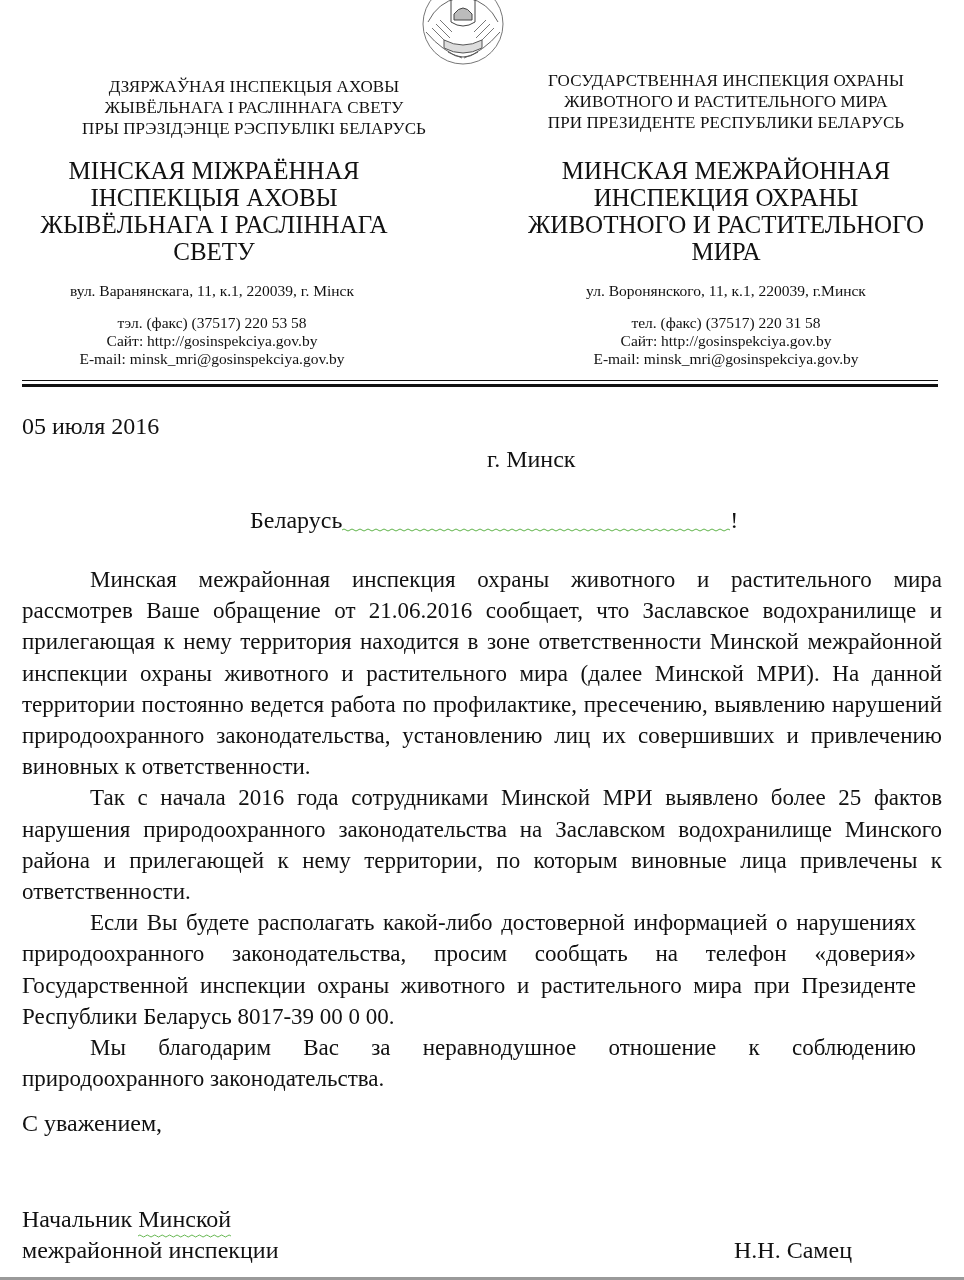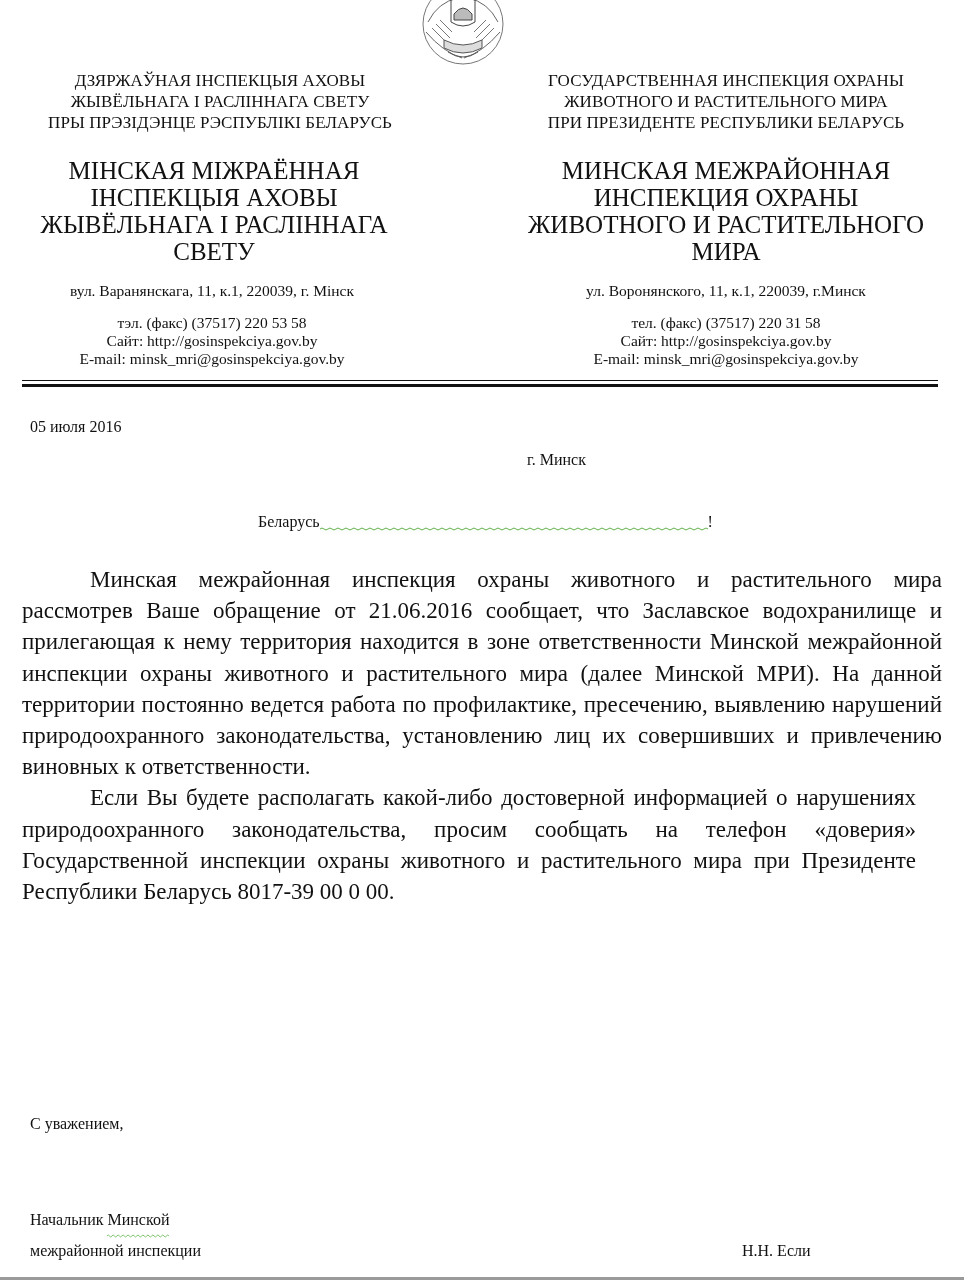--- a/index.html
+++ b/index.html
@@ -55,26 +55,25 @@
 
     
     .rule-thin {
       left: 22px; top: 380px; width: 916px; height: 1px; background: #111;
     }
     .rule-thick {
       left: 22px; top: 384px; width: 916px; height: 3px; background: #111;
     }
 
     .body-text {
-      font-size: 16px;
+      font-size: 24px;
       line-height: 31px;
-      margin-left: 8px;
     }
     .date { left: 22px; top: 411px; }
-    .city { left: 519px; top: 444px; }
+    .city { left: 487px; top: 444px; }
 
     .salutation {
       left: 250px; top: 505px;
       display: flex; align-items: baseline;
     }
     .blank {
       display: inline-block;
       width: 388px;
       height: 22px;
       position: relative;
@@ -120,21 +119,21 @@
       <path d="M14 36 L 28 50 M18 32 L 32 46 M22 28 L 34 40" stroke="#777"></path>
       <path d="M76 36 L 62 50 M72 32 L 58 46 M68 28 L 56 40" stroke="#777"></path>
       <path d="M33 8 L 33 30 Q 45 38 57 30 L 57 8" stroke="#444"></path>
       <path d="M36 22 Q 45 10 54 22 L 54 28 L 36 28 Z" fill="#bbb" stroke="#444"></path>
       <path d="M26 48 Q 45 58 64 48 L 64 56 Q 45 66 26 56 Z" fill="#ddd" stroke="#555"></path>
       <path d="M30 60 Q 45 70 60 60" stroke="#555"></path>
     </g>
   </svg>
 </div>
 
-<div class="abs hdr-col left" style="top:70px;">
+<div class="abs hdr-col left" style="top:76px;padding-left:34px;">
   <div class="org-small">Дзяржаўная інспекцыя аховы
 жывёльнага і раслiннага свету
 пры Прэзiдэнце Рэспублiкi Беларусь</div>
 </div>
 <div class="abs hdr-col left" style="top:157px; left:-6px; width:440px;">
   <div class="org-big">Мінская міжраённая
 інспекцыя аховы
 жывёльнага і раслiннага
 свету</div>
 </div>
@@ -178,25 +177,27 @@
   <span class="blank">
     <svg class="wavy" width="388" height="4" viewBox="0 0 388 4" preserveAspectRatio="none">
       <path d="M0 2 q2 -2 4 0 t4 0 t4 0 t4 0 t4 0 t4 0 t4 0 t4 0 t4 0 t4 0 t4 0 t4 0 t4 0 t4 0 t4 0 t4 0 t4 0 t4 0 t4 0 t4 0 t4 0 t4 0 t4 0 t4 0 t4 0 t4 0 t4 0 t4 0 t4 0 t4 0 t4 0 t4 0 t4 0 t4 0 t4 0 t4 0 t4 0 t4 0 t4 0 t4 0 t4 0 t4 0 t4 0 t4 0 t4 0 t4 0 t4 0 t4 0 t4 0 t4 0 t4 0 t4 0 t4 0 t4 0 t4 0 t4 0 t4 0 t4 0 t4 0 t4 0 t4 0 t4 0 t4 0 t4 0 t4 0 t4 0 t4 0 t4 0 t4 0 t4 0 t4 0 t4 0 t4 0 t4 0 t4 0 t4 0 t4 0 t4 0 t4 0 t4 0 t4 0 t4 0 t4 0 t4 0 t4 0 t4 0 t4 0 t4 0 t4 0 t4 0 t4 0 t4 0 t4 0 t4 0 t4 0 t4 0 t4 0 t4 0 t4 0" fill="none" stroke="#5fb34a" stroke-width="1"></path>
     </svg>
   </span>
   <span>!</span>
 </div>
 
 <div class="abs letter">
   <p class="p1">Минская межрайонная инспекция охраны животного и растительного мира  рассмотрев Ваше обращение от 21.06.2016 сообщает, что Заславское водохранилище и прилегающая к нему территория находится в зоне ответственности Минской межрайонной инспекции охраны животного и растительного мира (далее Минской МРИ). На данной территории постоянно ведется работа по профилактике, пресечению, выявлению нарушений природоохранного законодательства, установлению лиц их совершивших и привлечению виновных к ответственности.</p>
+  <p class="p2">Так с начала 2016 года сотрудниками Минской МРИ выявлено  более 25 фактов нарушения природоохранного законодательства на  Заславском водохранилище Минского района и прилегающей к нему территории, по которым виновные лица привлечены к ответственности.</p>
   <p class="p4">Если Вы будете располагать какой-либо достоверной информацией о нарушениях природоохранного законодательства, просим сообщать на телефон «доверия» Государственной инспекции охраны животного и растительного мира при Президенте Республики Беларусь 8017-39 00 0 00.</p>
+  <p class="p5">Мы благодарим Вас за неравнодушное отношение к соблюдению природоохранного законодательства.</p>
 </div>
 
 <div class="abs body-text closing">С уважением,</div>
 <div class="abs body-text sig1">
   <span>Начальник </span><span class="wavy-word"><span>Минской</span><svg class="wavy" width="100%" height="4" viewBox="0 0 100 4" preserveAspectRatio="none" style="position:absolute;left:0;bottom:-3px;width:100%;">
         <path d="M0 2 q2 -2 4 0 t4 0 t4 0 t4 0 t4 0 t4 0 t4 0 t4 0 t4 0 t4 0 t4 0 t4 0 t4 0 t4 0 t4 0 t4 0 t4 0 t4 0 t4 0 t4 0 t4 0 t4 0 t4 0 t4 0 t4 0" fill="none" stroke="#5fb34a" stroke-width="1"></path>
       </svg></span>
 </div>
 <div class="abs body-text sig2">межрайонной  инспекции</div>
-<div class="abs body-text signame">Н.Н. Если</div>
+<div class="abs body-text signame">Н.Н. Самец</div>
 
 <div class="abs bottom-line"></div>
 
 </body></html>

